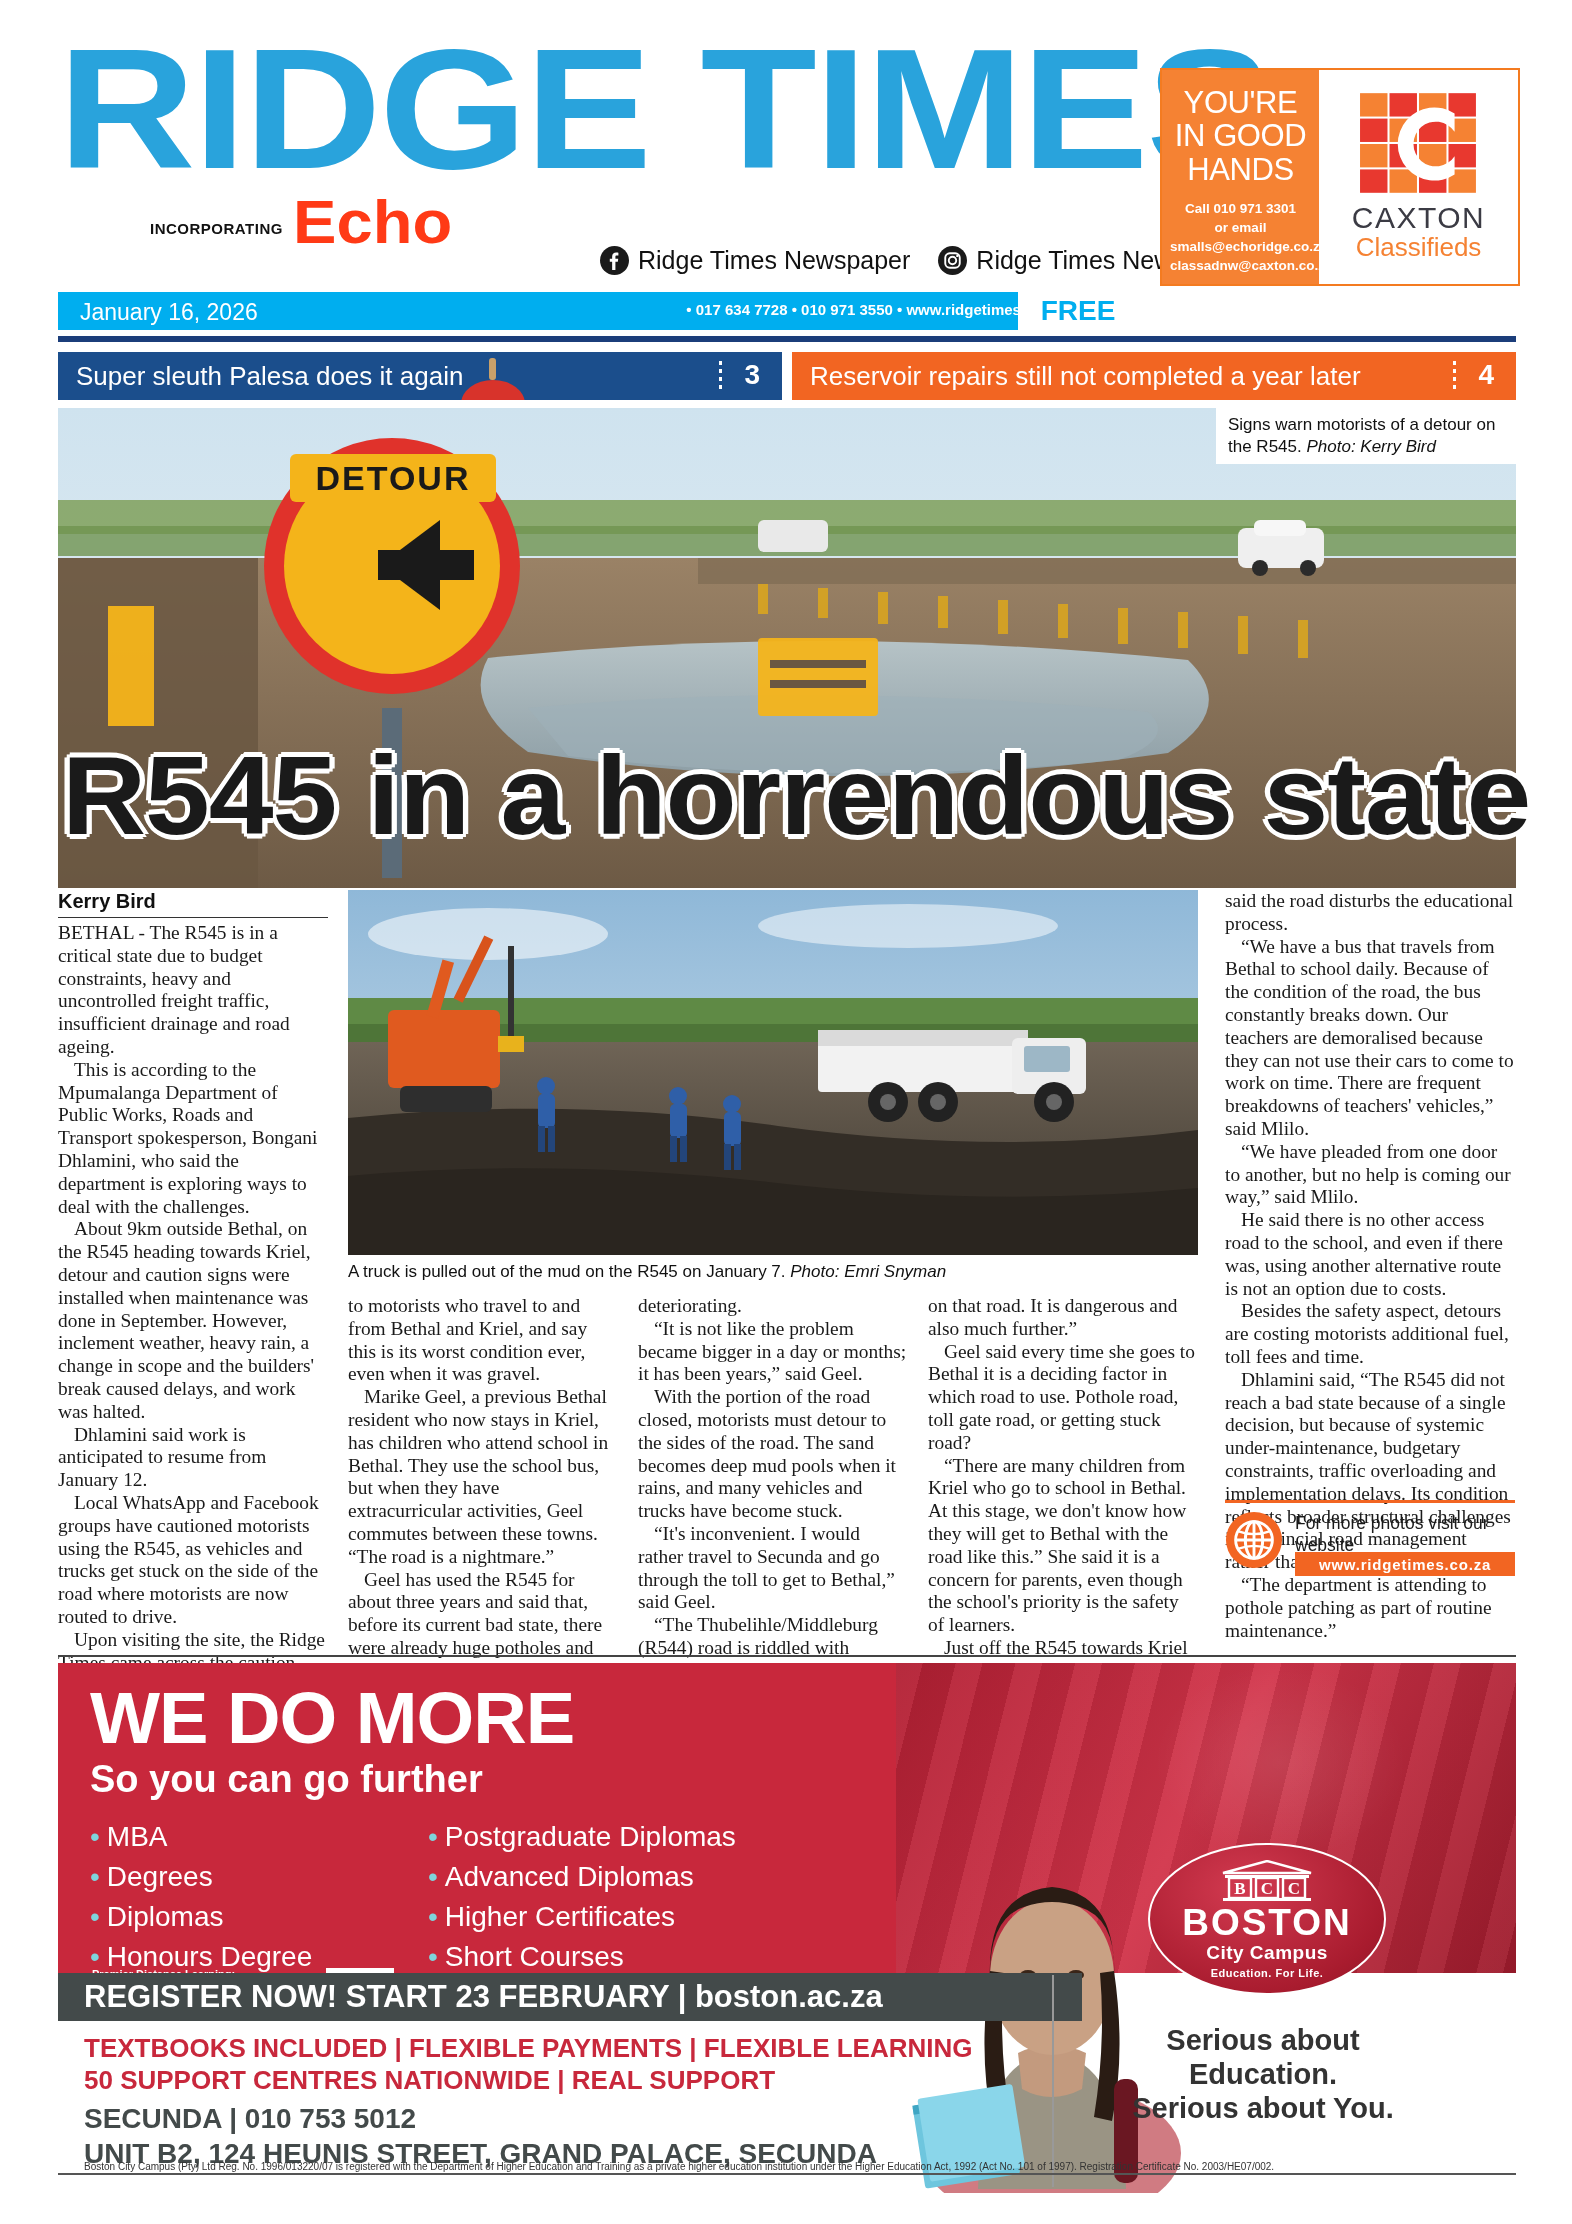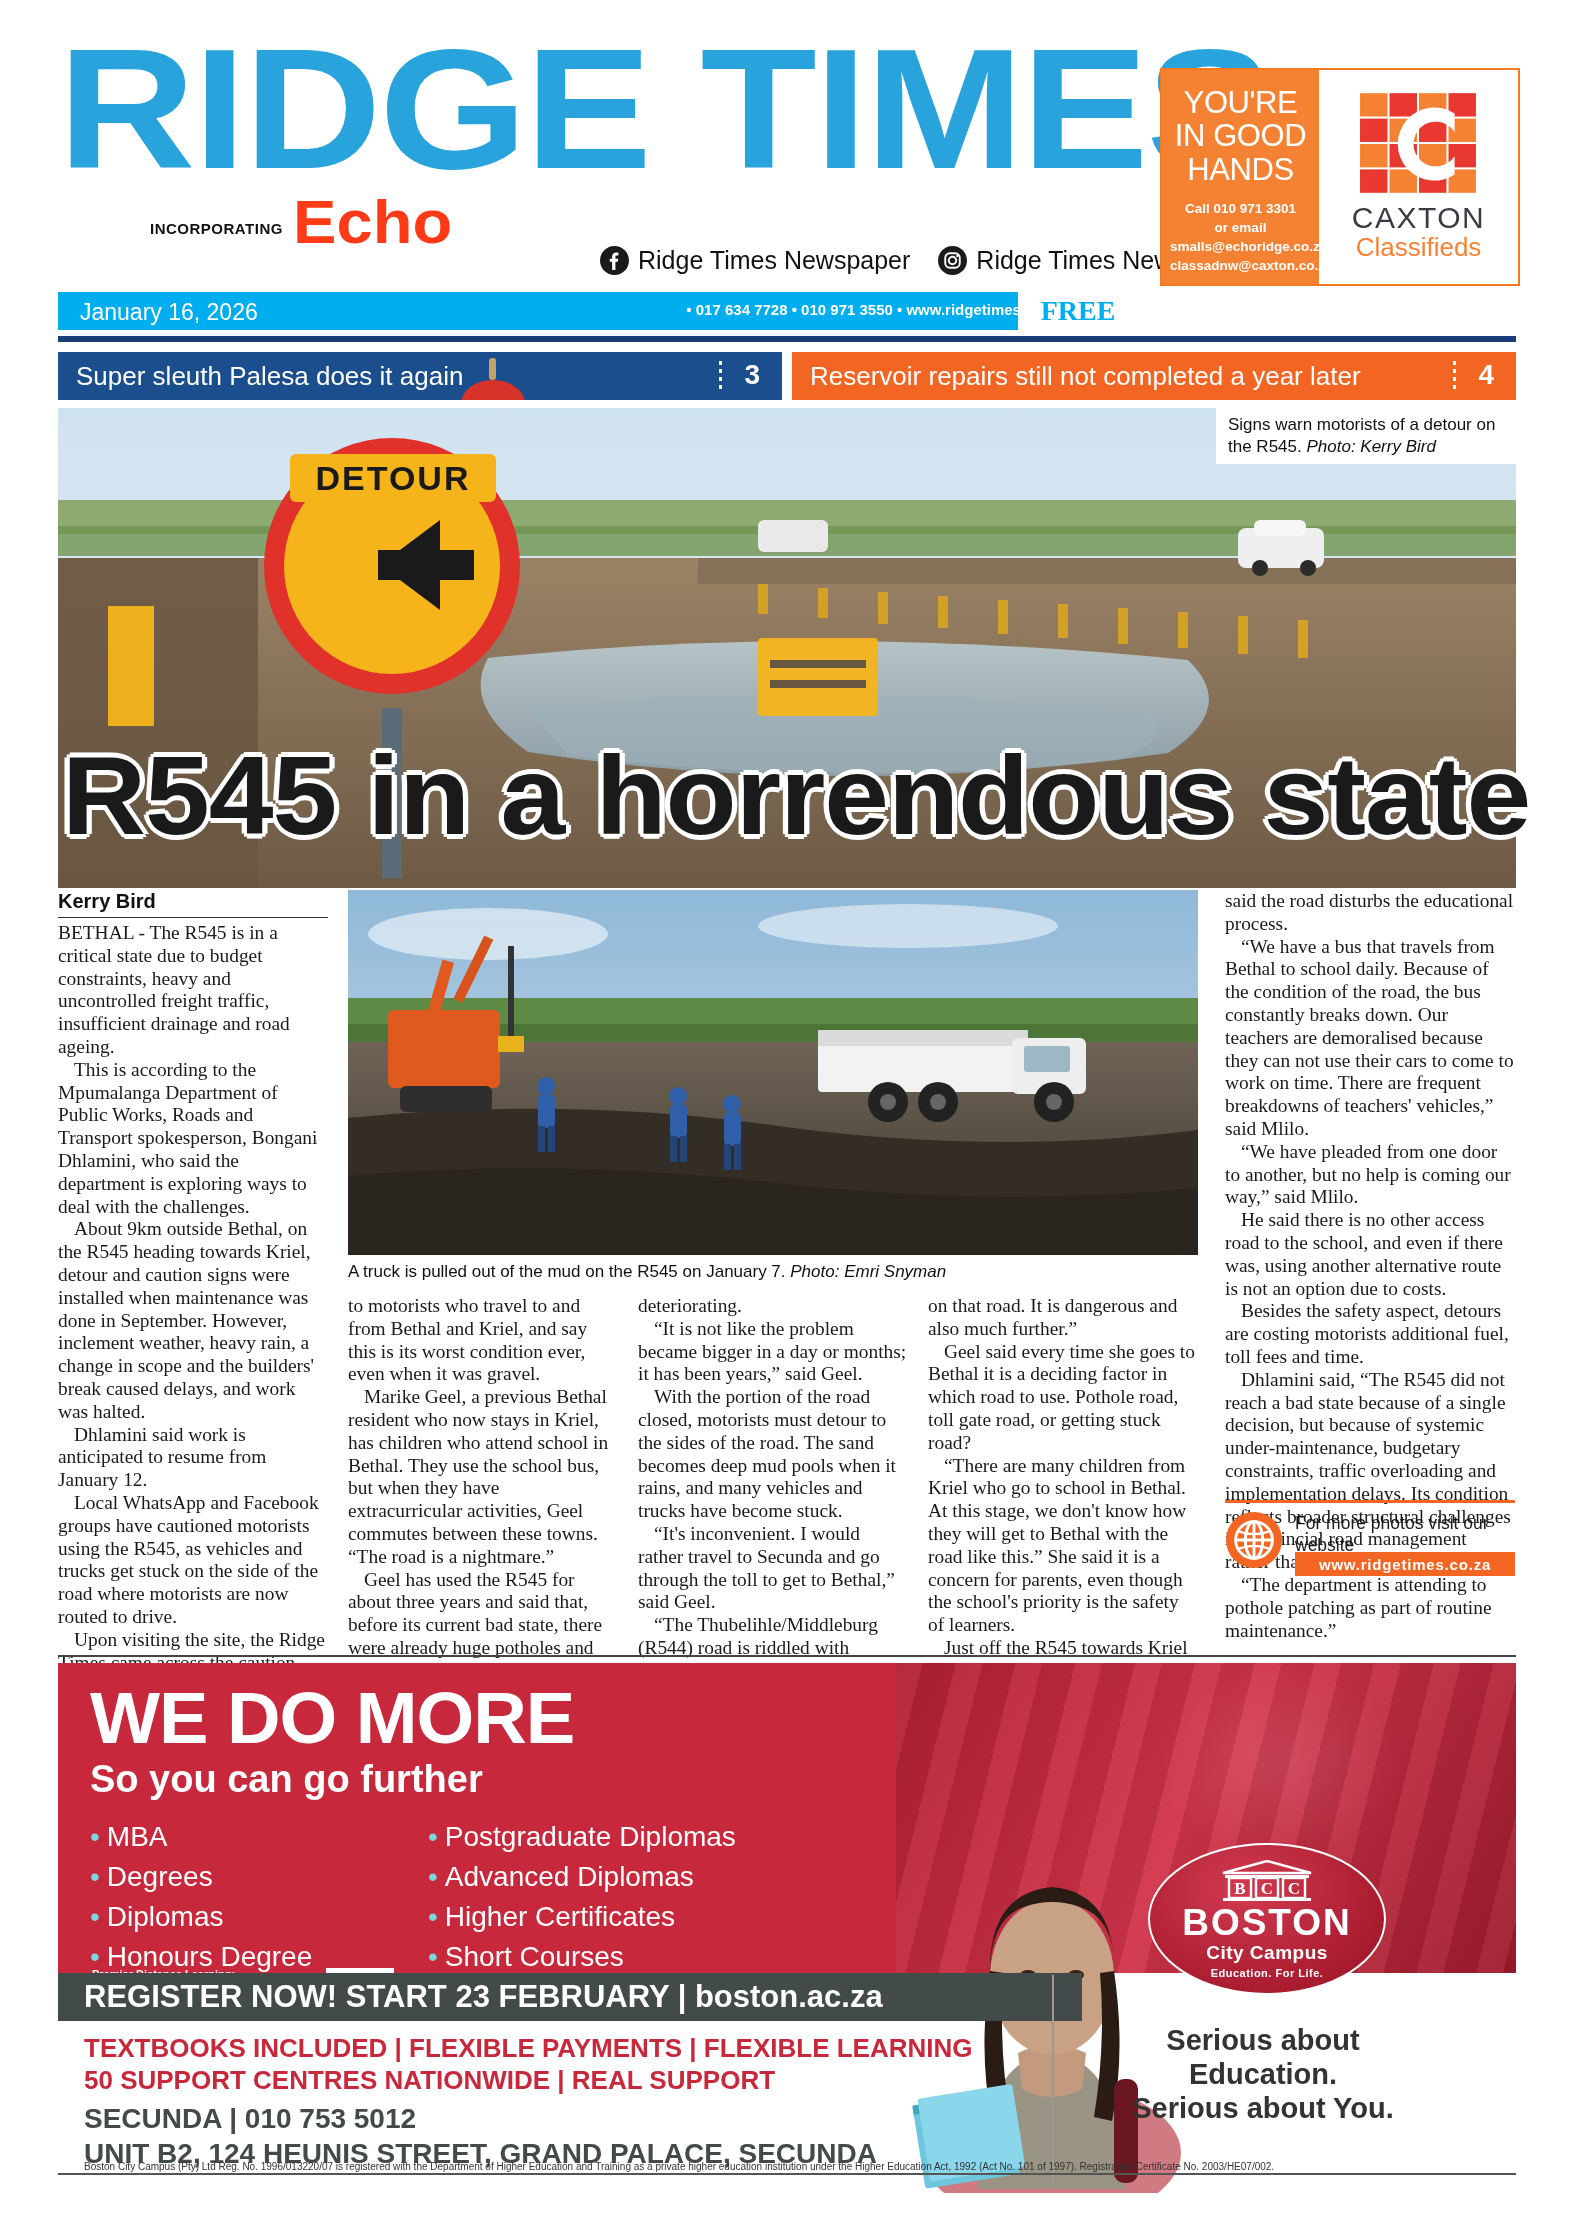--- a/index.html
+++ b/index.html
@@ -38,21 +38,21 @@
     position: absolute; left: 58px; top: 292px; width: 1080px; height: 38px;
     background: #00AEEF; color: #fff;
     font-family: "Liberation Sans Narrow","Liberation Sans",sans-serif;
   }
   .datestrip .dt { position: absolute; left: 22px; top: 7px; font-size: 23px; }
   .datestrip .contact { position: absolute; left: 0; right: 12px; top: 9px; text-align: right; font-size: 15px; font-weight: bold; }
   .freebox {
     position: absolute; right: 0; top: 0; width: 120px; height: 38px;
     background: #fff; color: #00AEEF; display: flex; align-items: center; justify-content: center;
     font-weight: bold; font-size: 28px;
-    font-family: Liberation Serif, serif;
+    font-family: Liberation Sans, sans-serif;
   }
   .navyline { position: absolute; left: 58px; top: 336px; width: 1458px; height: 6px; background: #1B3D7A; }
 
   
   .caxton {
     position: absolute; left: 1160px; top: 68px; width: 360px; height: 218px;
     border: 2px solid #F47B20; display: flex; background: #fff;
   }
   .cax-left { width: 157px; background: #F58233; color: #fff; padding: 16px 8px 0 8px; text-align: center; }
   .cax-hl { font-weight: normal; font-size: 31px; line-height: 1.08; letter-spacing: -0.4px; }

